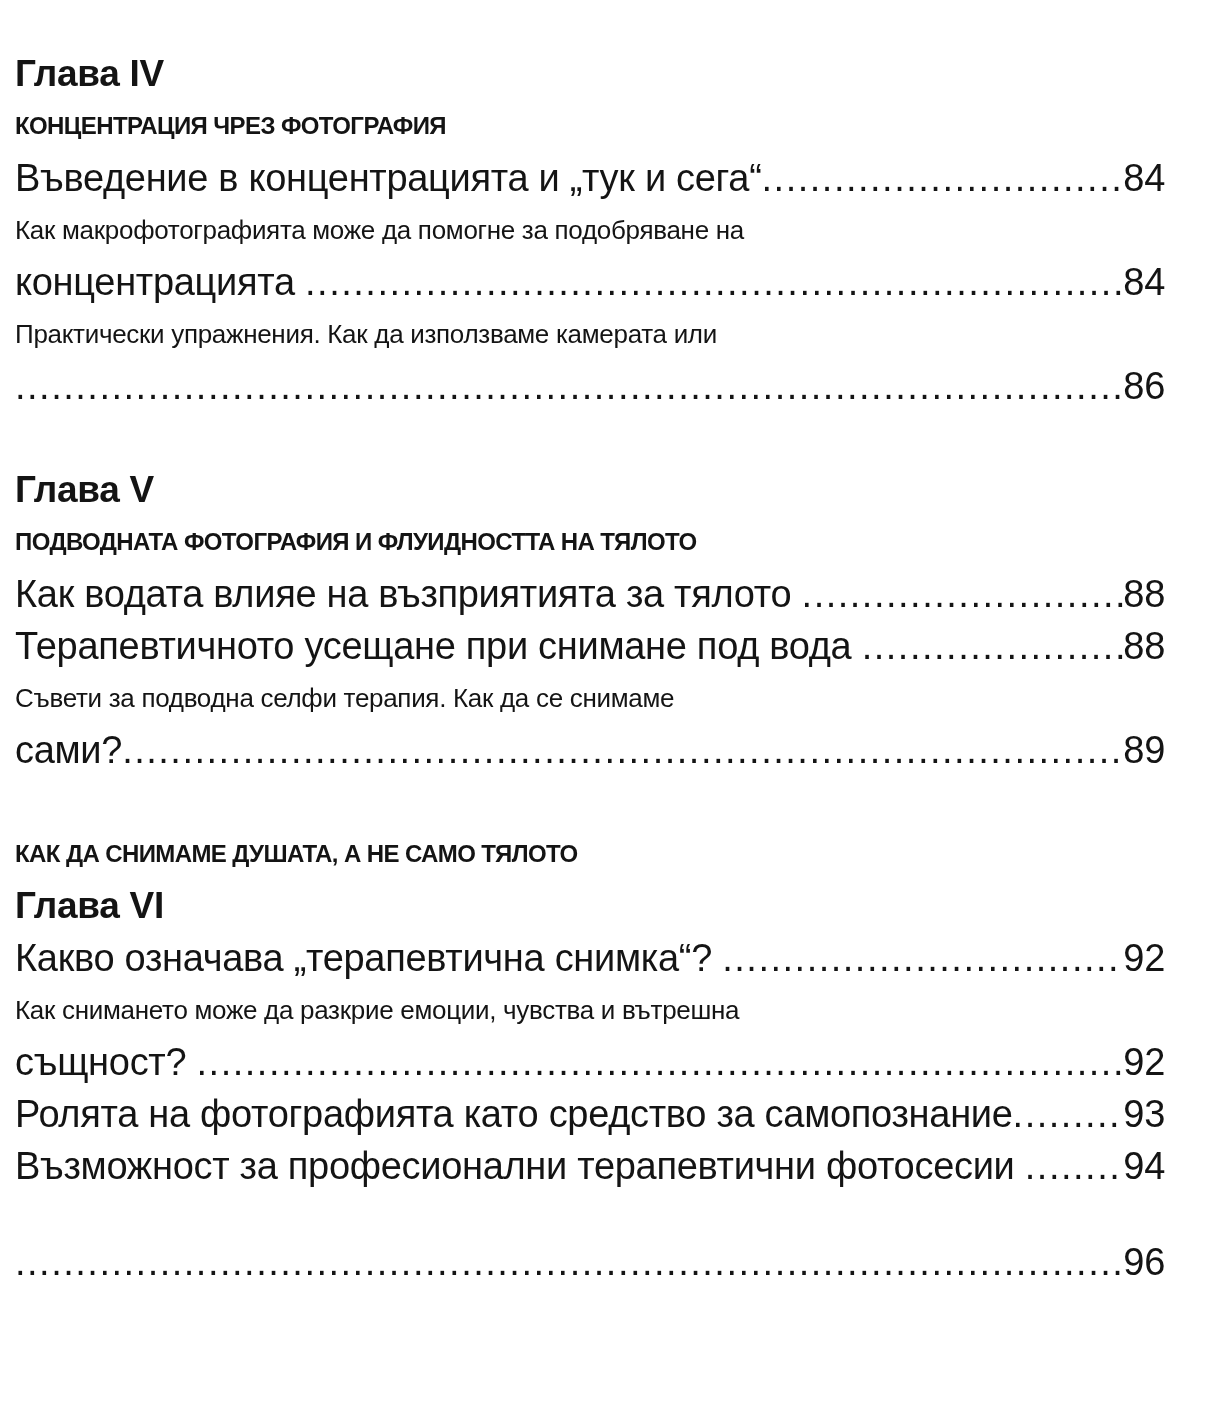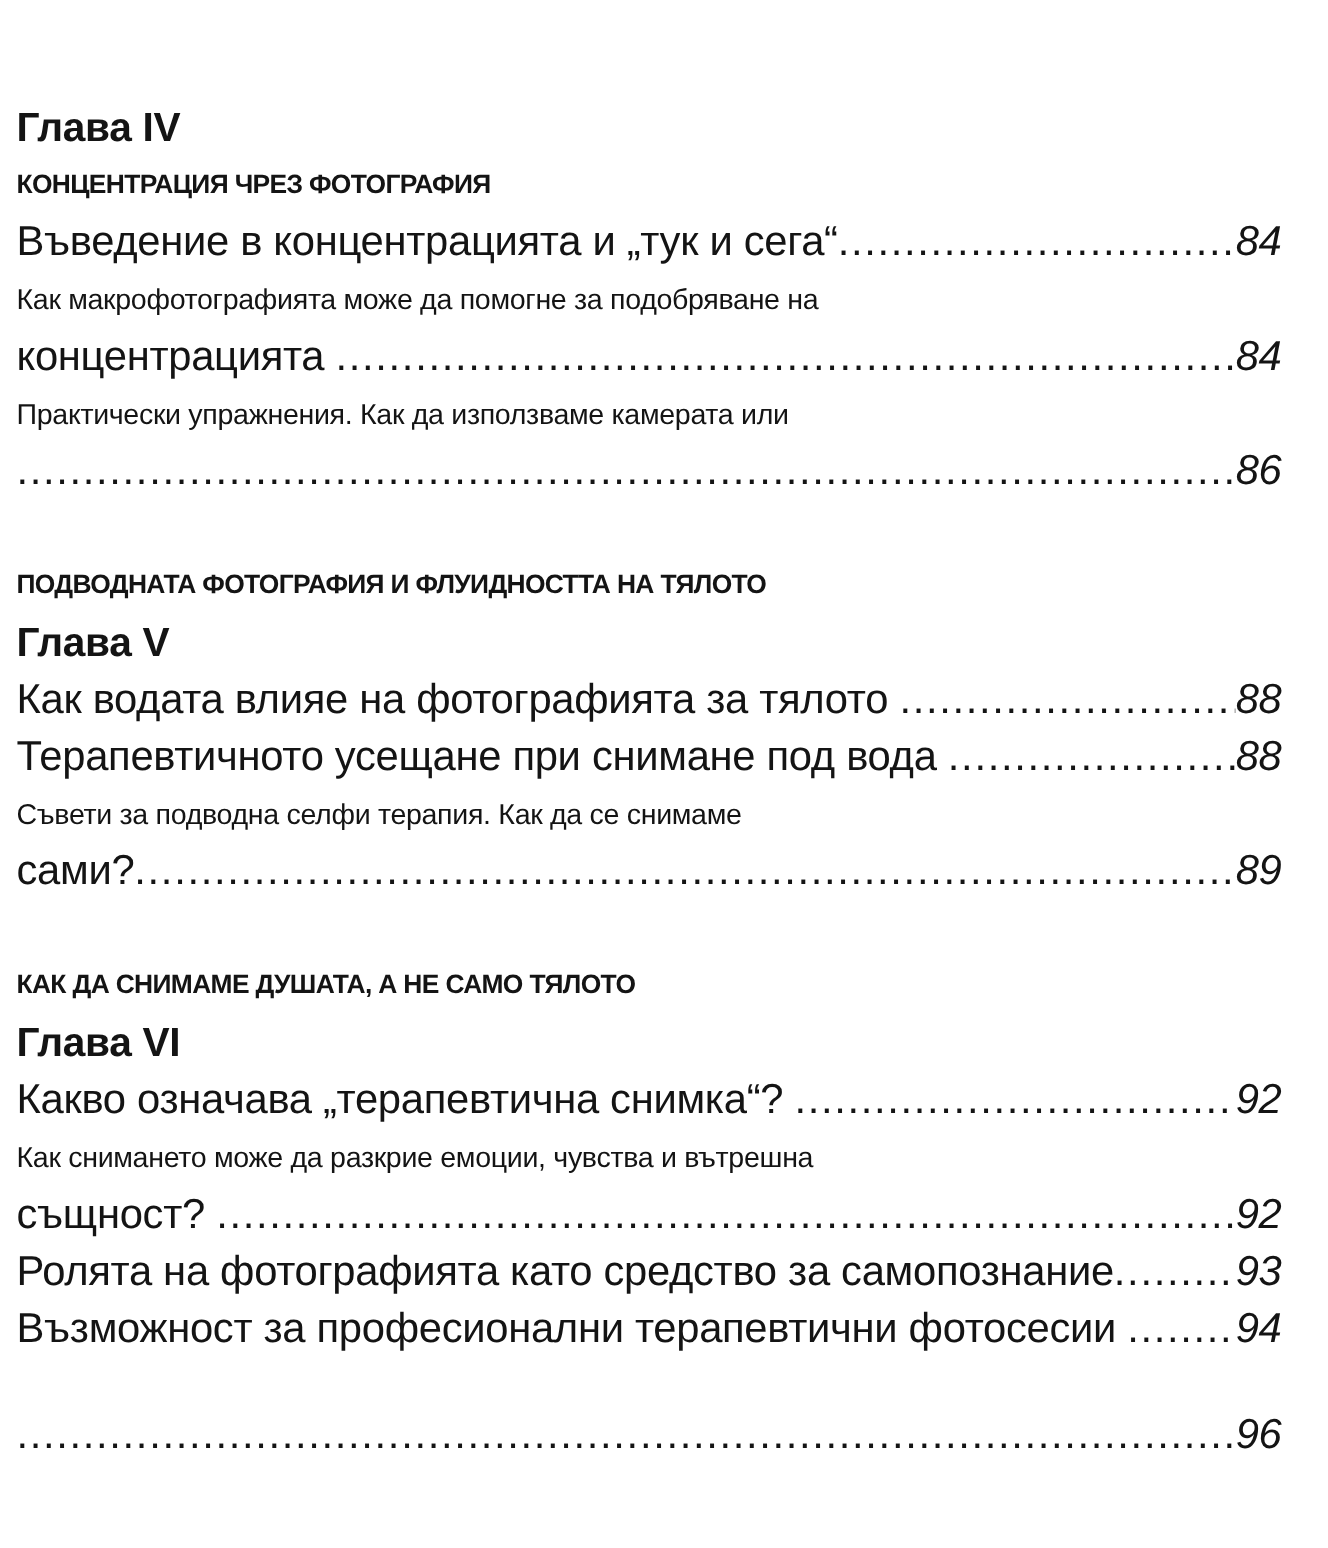--- a/index.html
+++ b/index.html
@@ -6,21 +6,21 @@
     margin: 0;
     padding: 0;
     background: #ffffff;
   }
   .page {
     position: relative;
     box-sizing: border-box;
     width: 1207px;
     height: 1407px;
     background: #ffffff;
-    padding: 90px 42px 0 15px;
+    padding: 48px 42px 0 15px;
     font-family: "Liberation Sans", sans-serif;
     color: #141414;
     overflow: hidden;
   }
   .toc-section { margin: 0; }
   .toc-section + .toc-section { margin-top: 52px; }
   .line {
     font-size: 26px;
     line-height: 52px;
     letter-spacing: -0.3px;
@@ -51,21 +51,20 @@
     flex: 1 1 auto;
     min-width: 0;
     overflow: hidden;
     white-space: nowrap;
     letter-spacing: 1.5px;
     font-size: 38px;
   }
   .row .pagenum {
     flex: 0 0 auto;
     white-space: pre;
-    font-style: italic;
   }
   .conclusion { margin-top: 44px; }
   .conclusion .text { font-weight: bold; font-size: 37px; }
 </style>
 </head>
 <body>
 
 <div class="page">
 
   <div class="toc-section">
@@ -86,25 +85,25 @@
     </div>
 
     <div class="line">Практически упражнения. Как да използваме камерата или</div>
     <div class="row">
       <span class="dots">............................................................................................................................................................................................................................................................................................................</span>
       <span class="pagenum">86</span>
     </div>
   </div>
 
   <div class="toc-section">
+    <div class="line chapter">Глава V</div>
     <div class="line sec-title">ПОДВОДНАТА ФОТОГРАФИЯ И ФЛУИДНОСТТА НА ТЯЛОТО</div>
-    <div class="line chapter">Глава V</div>
 
     <div class="row">
-      <span class="text">Как водата влияе на фотографията за тялото </span>
+      <span class="text">Как водата влияе на възприятията за тялото </span>
       <span class="dots">............................................................................................................................................................................................................................................................................................................</span>
       <span class="pagenum">88</span>
     </div>
 
     <div class="row">
       <span class="text">Терапевтичното усещане при снимане под вода </span>
       <span class="dots">............................................................................................................................................................................................................................................................................................................</span>
       <span class="pagenum">88</span>
     </div>
 

